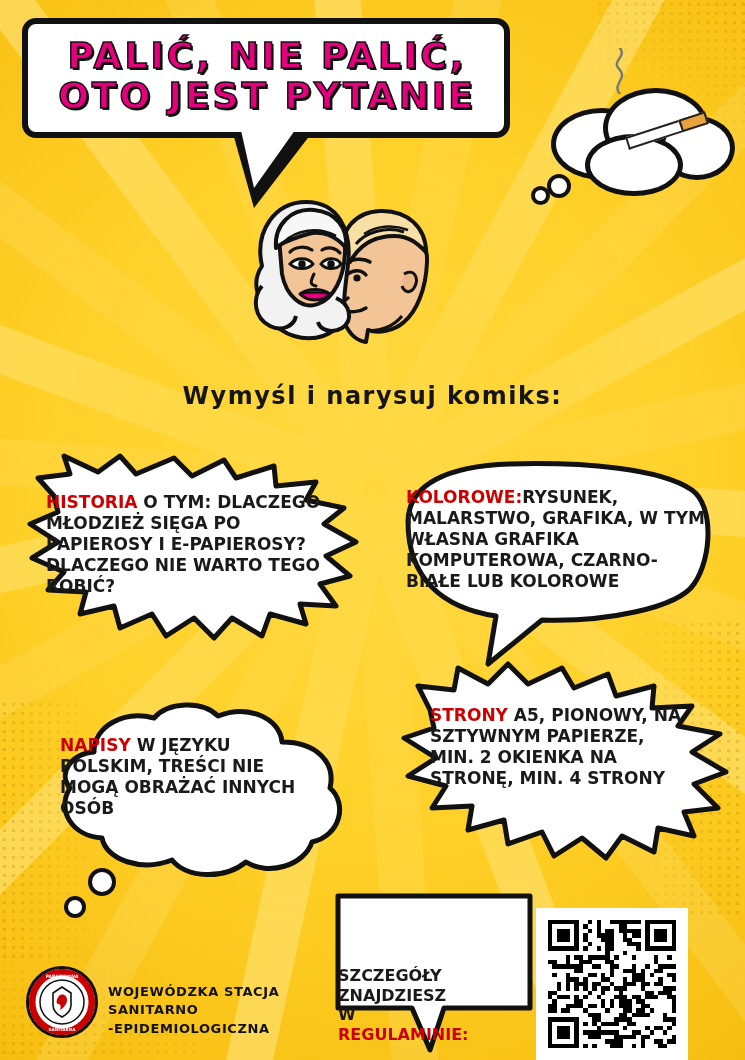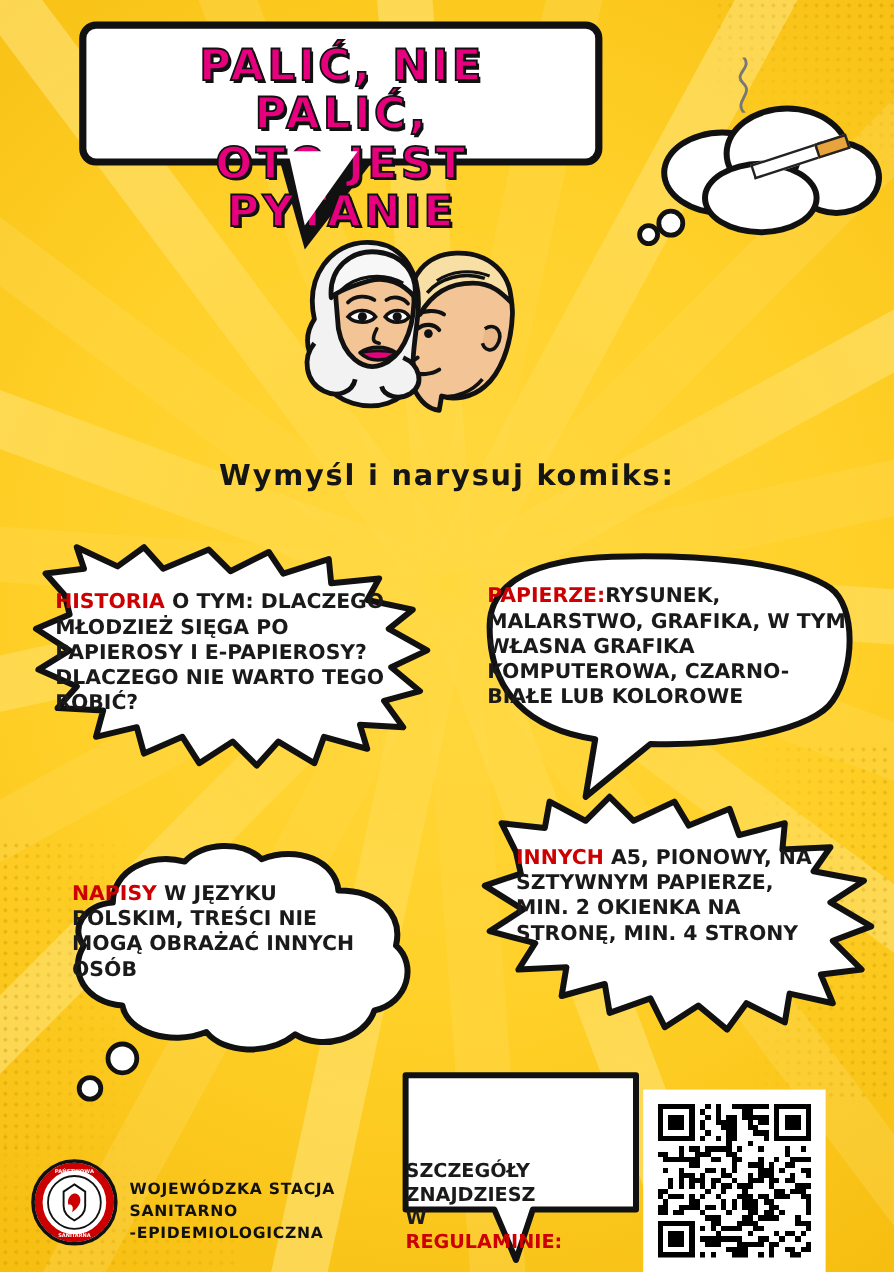--- a/index.html
+++ b/index.html
@@ -59,27 +59,26 @@
     mask-image: linear-gradient(20deg, #000, transparent 70%); }
   .ht-topright { right: 0; top: 0; width: 150px; height: 130px;
     -webkit-mask-image: linear-gradient(210deg, #000, transparent 75%);
     mask-image: linear-gradient(210deg, #000, transparent 75%); }
 
   
   #title-balloon {
     position: absolute;
     left: 22px;
     top: 18px;
-    width: 436px;
+    width: 488px;
     height: 120px;
     background: #ffffff;
     border: 6px solid #111;
     border-radius: 14px;
     box-sizing: border-box;
-    margin-left: 44px;
   }
   #title-balloon .title-inner {
     padding: 12px 14px 0 16px;
     text-align: center;
   }
   .title-line {
     font-family: "DejaVu Sans", sans-serif;
     font-weight: 700;
     color: #e6007e;
     font-size: 36px;
@@ -356,21 +355,21 @@
   </svg>
   <div class="bubble-text" id="bub1-text">
     <span class="kw">HISTORIA</span><span> O TYM: DLACZEGO MŁODZIEŻ SIĘGA PO PAPIEROSY I E-PAPIEROSY? DLACZEGO NIE WARTO TEGO ROBIĆ?</span>
   </div>
 
   <svg class="bub-svg" style="left:392px; top:452px;" width="330" height="220" viewBox="0 0 330 220">
     <path d="M16 70 C16 32, 56 14, 118 12 C190 10, 268 16, 300 38 C322 54, 320 106, 302 132
              C286 156, 214 170, 150 168 L96 212 L104 164 C50 156, 16 126, 16 70 Z" fill="#ffffff" stroke="#111" stroke-width="5" stroke-linejoin="round"></path>
   </svg>
   <div class="bubble-text" id="bub2-text">
-    <span class="kw">PAPIERZE:</span><span>RYSUNEK, MALARSTWO, GRAFIKA, W TYM WŁASNA GRAFIKA KOMPUTEROWA, CZARNO-BIAŁE LUB KOLOROWE</span>
+    <span class="kw">KOLOROWE:</span><span>RYSUNEK, MALARSTWO, GRAFIKA, W TYM WŁASNA GRAFIKA KOMPUTEROWA, CZARNO-BIAŁE LUB KOLOROWE</span>
   </div>
 
   <svg class="bub-svg" style="left:36px; top:700px;" width="320" height="190" viewBox="0 0 320 190">
     <path d="M58 52 C58 26, 88 10, 118 18 C132 2, 166 0, 182 16 C212 4, 244 18, 246 42
              C280 42, 300 62, 294 88 C312 104, 304 136, 276 142 C268 166, 232 176, 210 162
              C188 180, 150 178, 136 160 C106 172, 70 160, 66 138 C36 136, 20 110, 34 88
              C22 74, 34 54, 58 52 Z" fill="#ffffff" stroke="#111" stroke-width="5" stroke-linejoin="round"></path>
   </svg>
   <div class="bubble-text" id="bub3-text">
     <span class="kw">NAPISY</span><span> W JĘZYKU POLSKIM, TREŚCI NIE MOGĄ OBRAŻAĆ INNYCH OSÓB</span>
@@ -379,21 +378,21 @@
   <div class="b3d2"></div>
 
   <svg class="bub-svg" style="left:396px; top:660px;" width="336" height="220" viewBox="0 0 336 220">
     <path d="M34 50 L22 26 L58 30 L62 8 L92 24 L112 4 L132 24 L166 8 L178 28 L212 14
              L220 36 L258 26 L256 48 L296 46 L282 66 L324 74 L296 92 L330 112 L298 124
              L322 148 L288 152 L298 176 L262 168 L258 192 L226 176 L210 198 L186 178
              L158 196 L146 172 L112 184 L108 160 L72 170 L76 146 L36 148 L50 126 L12 116
              L40 98 L8 78 L38 68 Z" fill="#ffffff" stroke="#111" stroke-width="5" stroke-linejoin="round"></path>
   </svg>
   <div class="bubble-text" id="bub4-text">
-    <span class="kw">INNYCH</span><span> A5, PIONOWY, NA SZTYWNYM PAPIERZE, MIN. 2 OKIENKA NA STRONĘ, MIN. 4 STRONY</span>
+    <span class="kw">STRONY</span><span> A5, PIONOWY, NA SZTYWNYM PAPIERZE, MIN. 2 OKIENKA NA STRONĘ, MIN. 4 STRONY</span>
   </div>
 
   <svg class="bub-svg" style="left:326px; top:886px;" width="216" height="174" viewBox="0 0 216 174">
     <path d="M12 10 L204 10 L204 122 L118 122 L104 164 L86 122 L12 122 Z" fill="#ffffff" stroke="#111" stroke-width="5" stroke-linejoin="round"></path>
   </svg>
   <div class="bubble-text" id="bub5-text">
     <div>SZCZEGÓŁY</div>
     <div>ZNAJDZIESZ</div>
     <div>W</div>
     <div class="kw">REGULAMINIE:</div>

